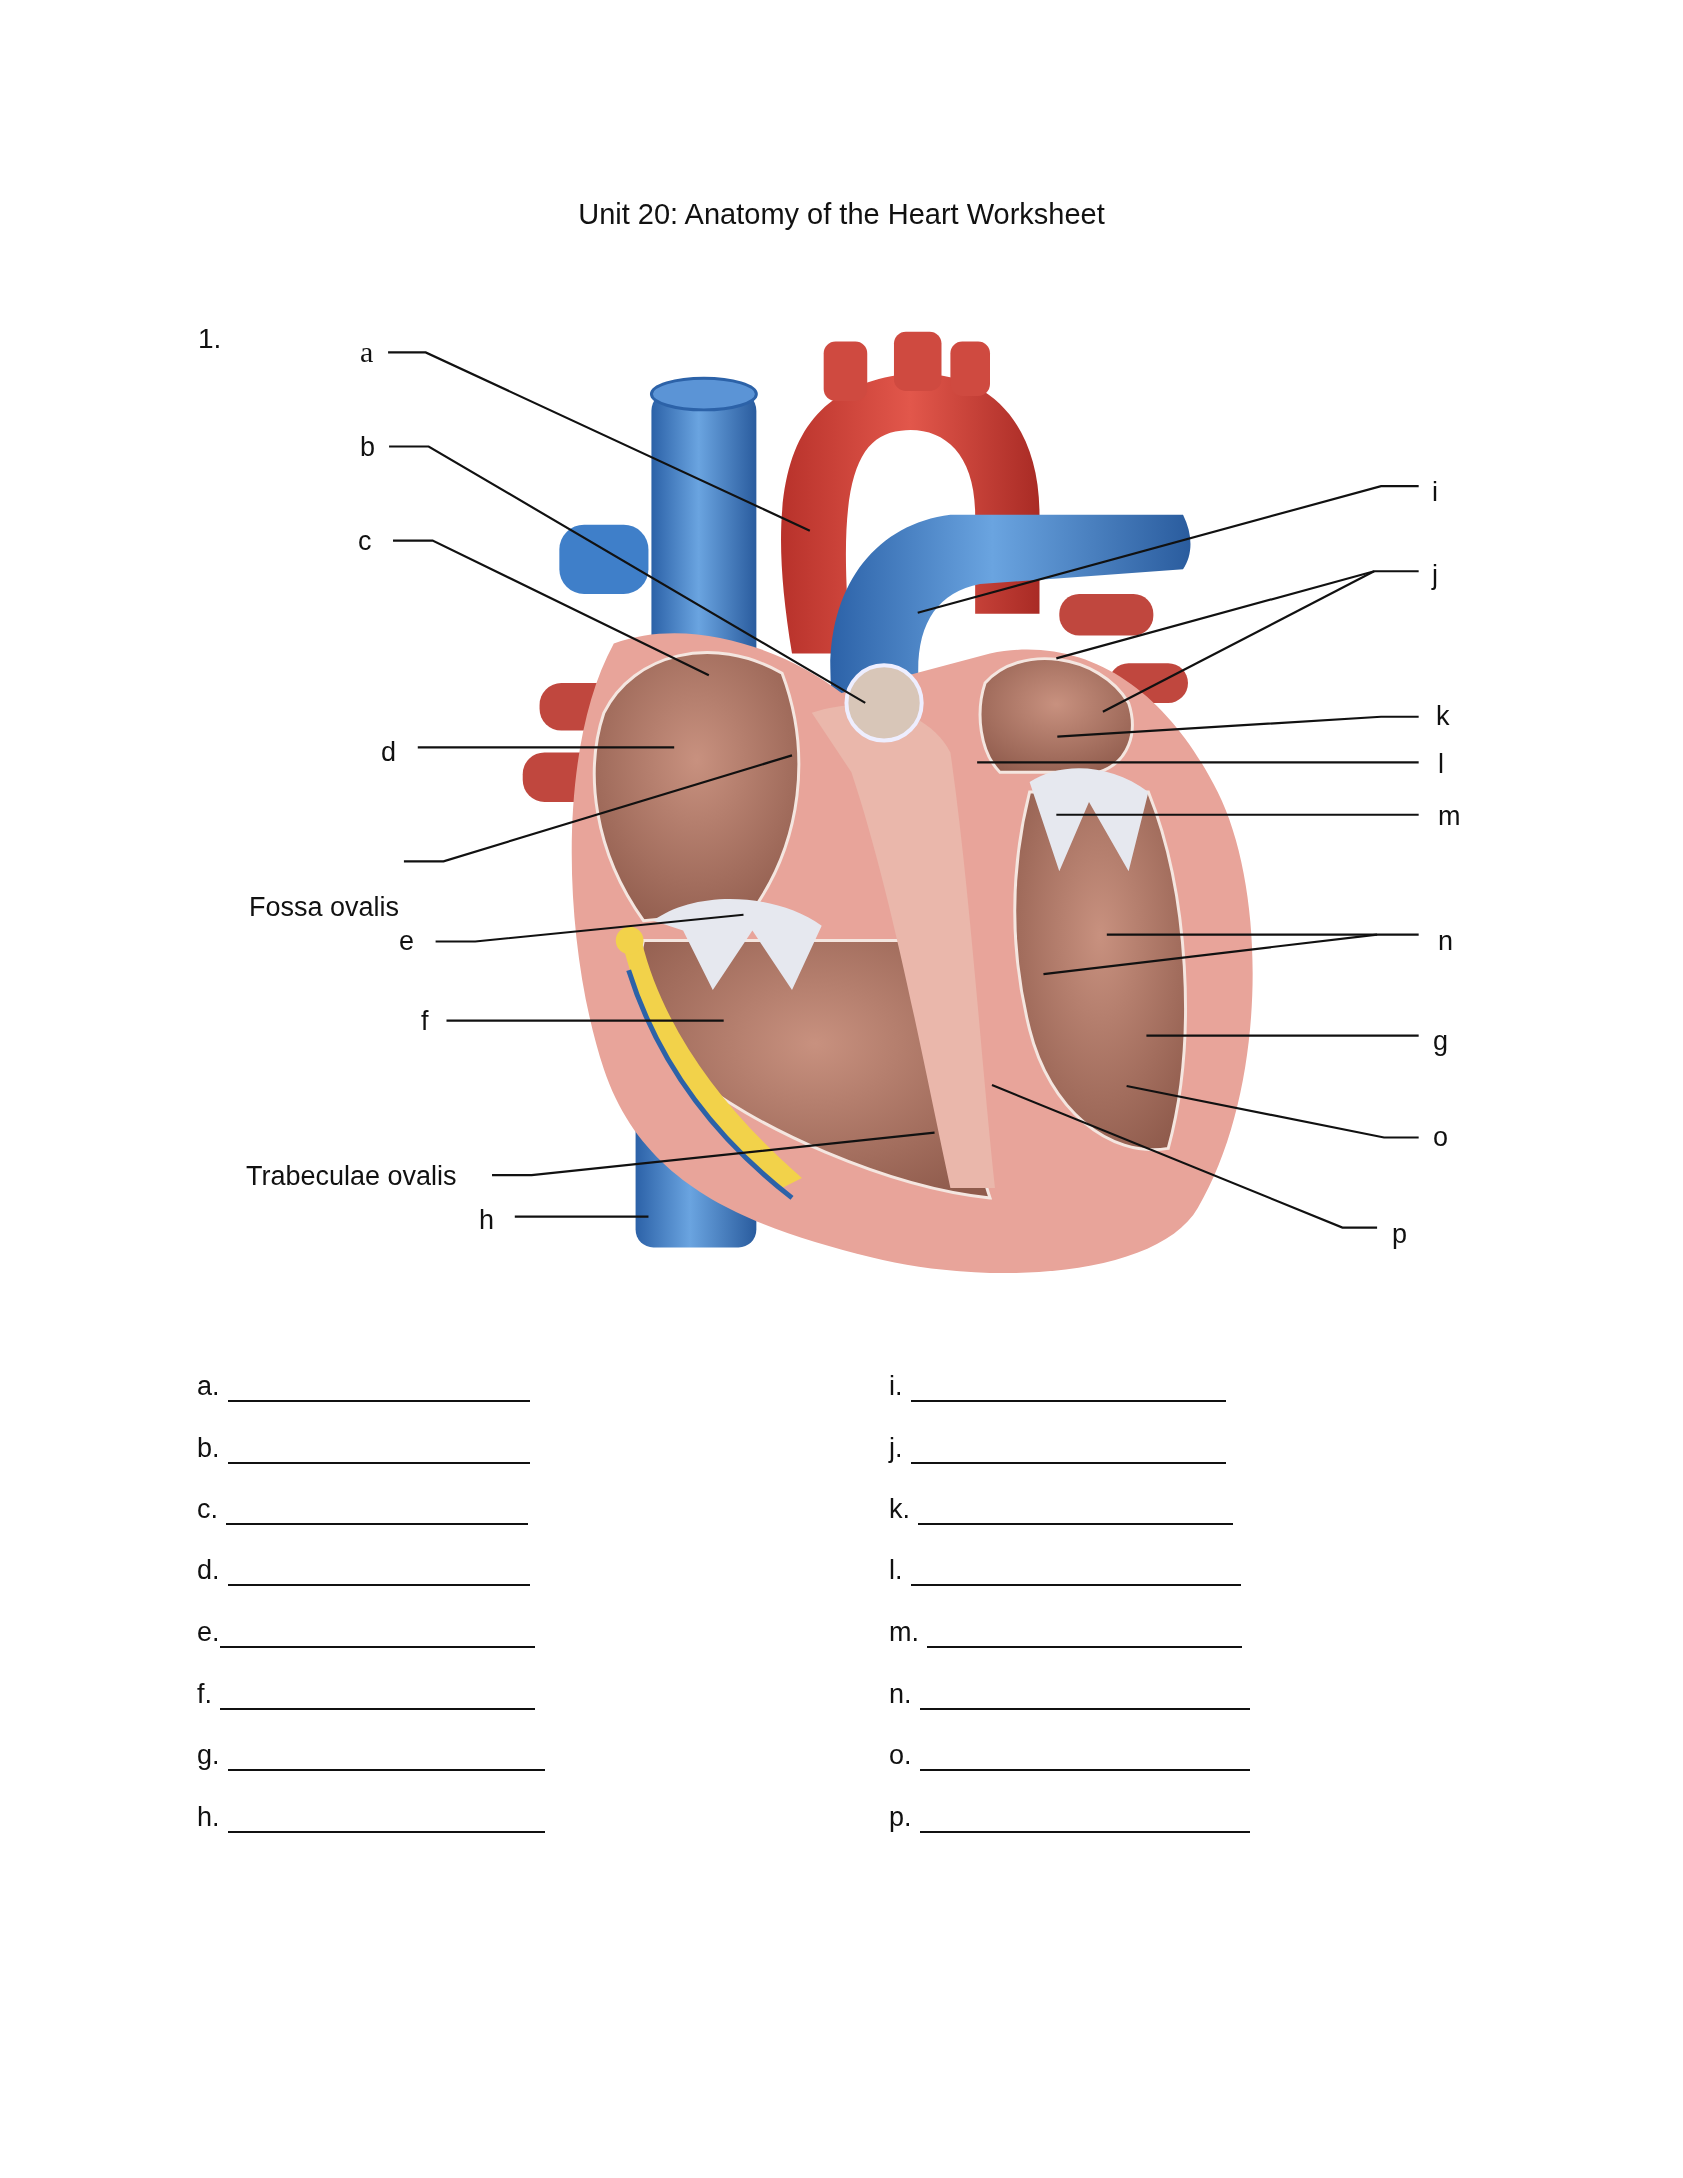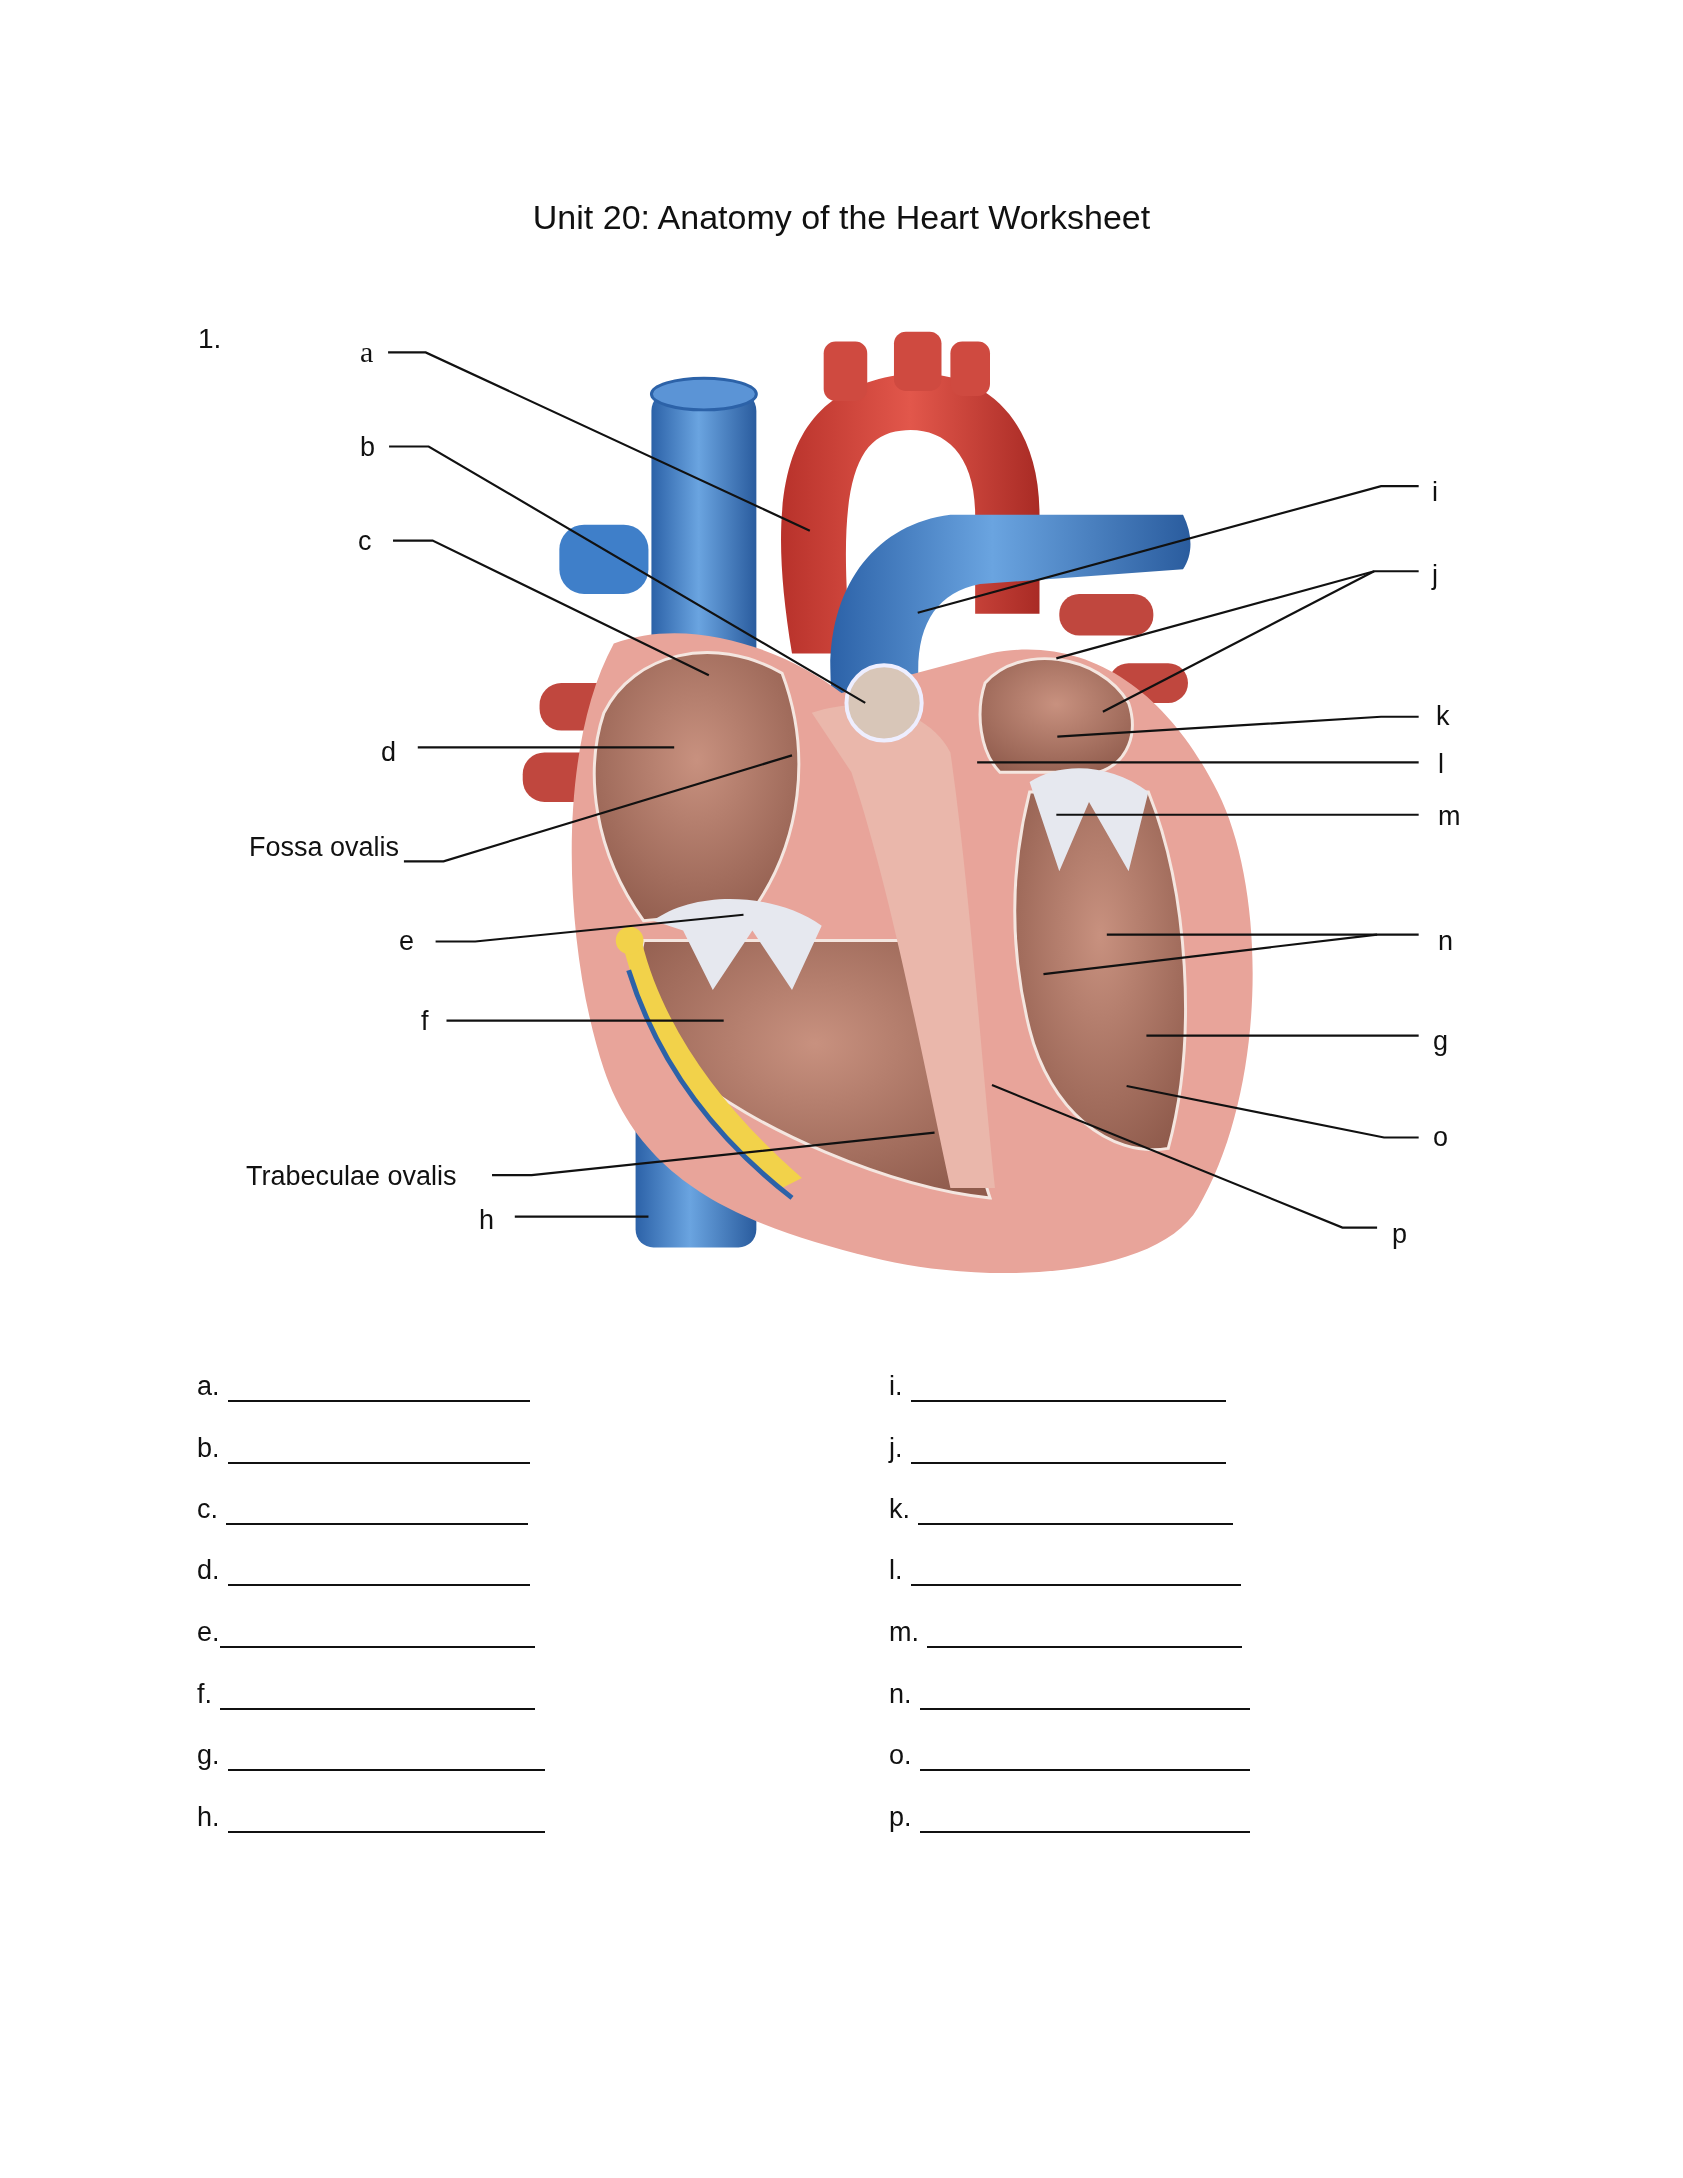--- a/index.html
+++ b/index.html
@@ -1,18 +1,18 @@
 <!DOCTYPE html>
 <html><head>
 <meta charset="utf-8">
 <style>
   html,body{margin:0;padding:0;background:#fff;}
   body{width:1683px;height:2178px;position:relative;overflow:hidden;font-family:"Liberation Sans","DejaVu Sans",sans-serif;color:#111;}
   .abs{position:absolute;}
-  .title{left:0;width:1683px;top:198px;text-align:center;font-size:34px;}
+  .title{left:0;width:1683px;top:198px;text-align:center;font-size:29px;}
   .qnum{left:198px;top:323px;font-size:28px;}
   .lbl{font-size:27px;line-height:30px;white-space:nowrap;}
   .lbl.serif{font-family:"Liberation Serif","DejaVu Serif",serif;font-size:30px;}
   svg.lines{left:0;top:0;width:1683px;height:1386px;pointer-events:none;}
   .heart{left:0;top:0;width:1683px;height:1386px;}
   .ans{font-size:27px;white-space:nowrap;display:flex;align-items:flex-end;}
   .ans .blank{display:inline-block;border-bottom:2px solid #111;height:26px;margin-left:8px;}
 </style>
 </head>
 <body>
@@ -101,21 +101,21 @@
     <polyline points="1433,1046 1158,1046"></polyline>
     <polyline points="1433,1149 1398,1149 1138,1097"></polyline>
     <polyline points="1391,1240 1356,1240 1002,1096"></polyline>
   </g>
 </svg>
 
 <div class="abs lbl serif" style="left:360px;top:337px;">a</div>
 <div class="abs lbl" style="left:360px;top:432px;">b</div>
 <div class="abs lbl" style="left:358px;top:526px;">c</div>
 <div class="abs lbl" style="left:381px;top:737px;">d</div>
-<div class="abs lbl" style="left:249px;top:832px;">Fossa ovalis</div>
+<div class="abs lbl" style="left:249px;top:892px;">Fossa ovalis</div>
 <div class="abs lbl" style="left:399px;top:926px;">e</div>
 <div class="abs lbl" style="left:421px;top:1006px;">f</div>
 <div class="abs lbl" style="left:246px;top:1161px;">Trabeculae ovalis</div>
 <div class="abs lbl" style="left:479px;top:1205px;">h</div>
 <div class="abs lbl" style="left:1432px;top:477px;">i</div>
 <div class="abs lbl" style="left:1432px;top:560px;">j</div>
 <div class="abs lbl" style="left:1436px;top:701px;">k</div>
 <div class="abs lbl" style="left:1438px;top:749px;">l</div>
 <div class="abs lbl" style="left:1438px;top:801px;">m</div>
 <div class="abs lbl" style="left:1438px;top:926px;">n</div>

